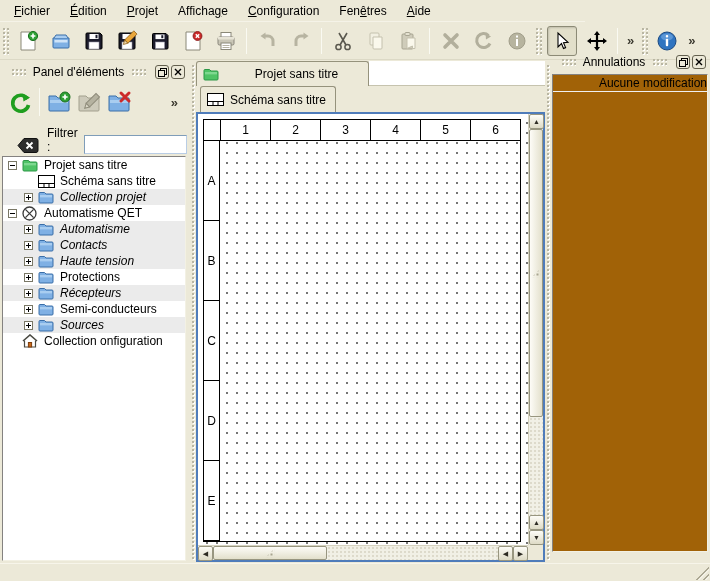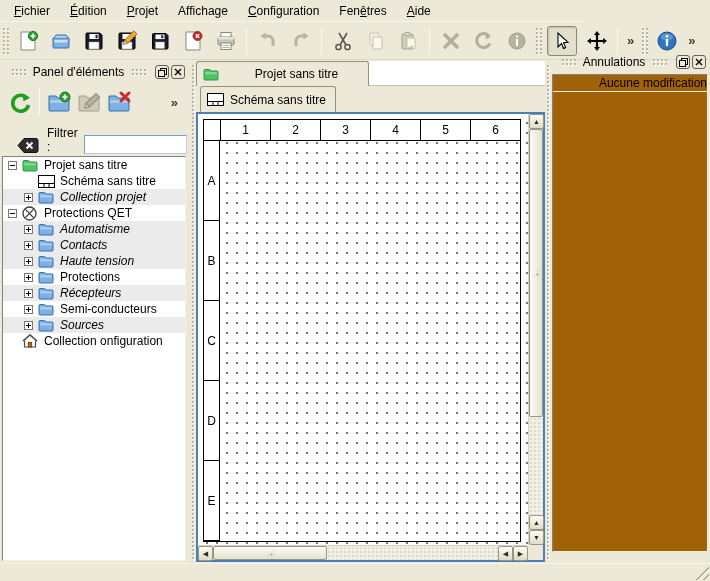--- a/index.html
+++ b/index.html
@@ -451,21 +451,21 @@
       </div>
       <div class="tree-row">
         <span class="pad0"></span>
           <span class="expander minus"></span>
         <span class="tree-icon">
             <svg width="15" height="15" viewBox="0 0 15 15">
           <circle cx="7.5" cy="7.5" r="6.5" fill="#fff" stroke="#3a3a3a" stroke-width="1.3"></circle>
           <path d="M3.4 3.4 L11.6 11.6 M11.6 3.4 L3.4 11.6" stroke="#3a3a3a" stroke-width="1.3"></path>
             </svg>
           </span>
-        <span>Protections QET</span>
+        <span>Automatisme QET</span>
       </div>
       <div class="tree-row alt">
         <span class="pad1"></span>
           <span class="expander plus"></span>
         <span class="tree-icon">
             <svg width="16" height="13" viewBox="0 0 16 13">
           <path d="M1 2.5 a1 1 0 0 1 1-1 h4.5 l1.5 1.5 H14 a1 1 0 0 1 1 1 v7 a1 1 0 0 1 -1 1 H2 a1 1 0 0 1 -1 -1 Z" fill="#7fb0e4" stroke="#3a6ea8"></path>
           <rect x="2" y="4" width="12" height="2.4" fill="#a9cdf0"></rect>
             </svg>
           </span>

